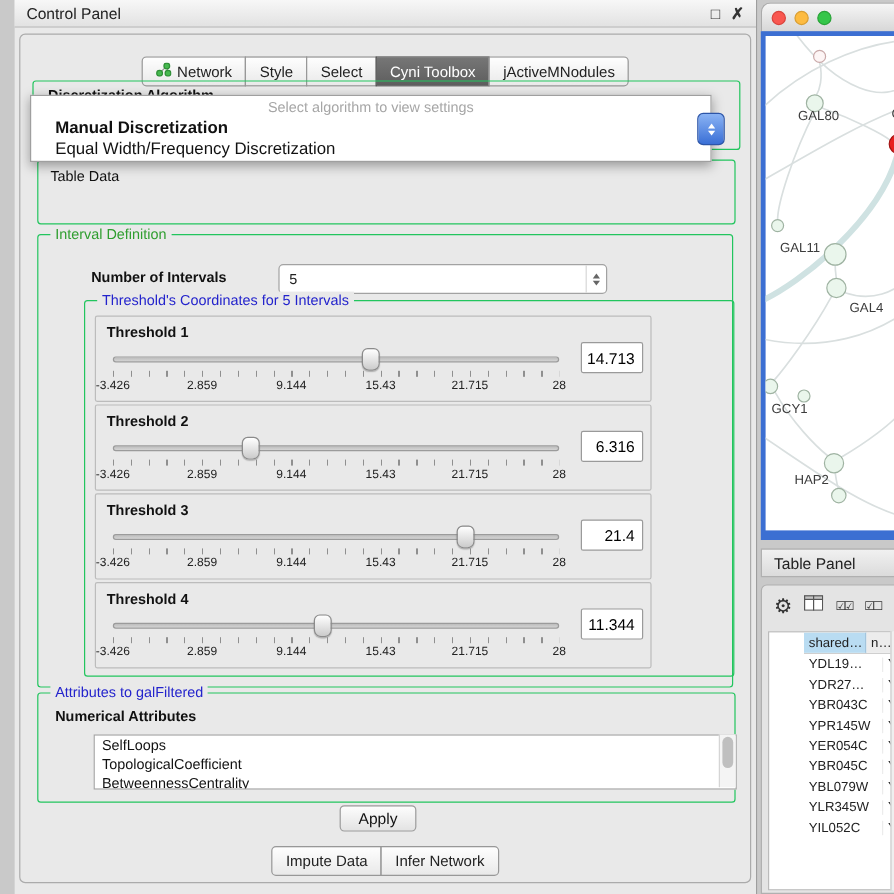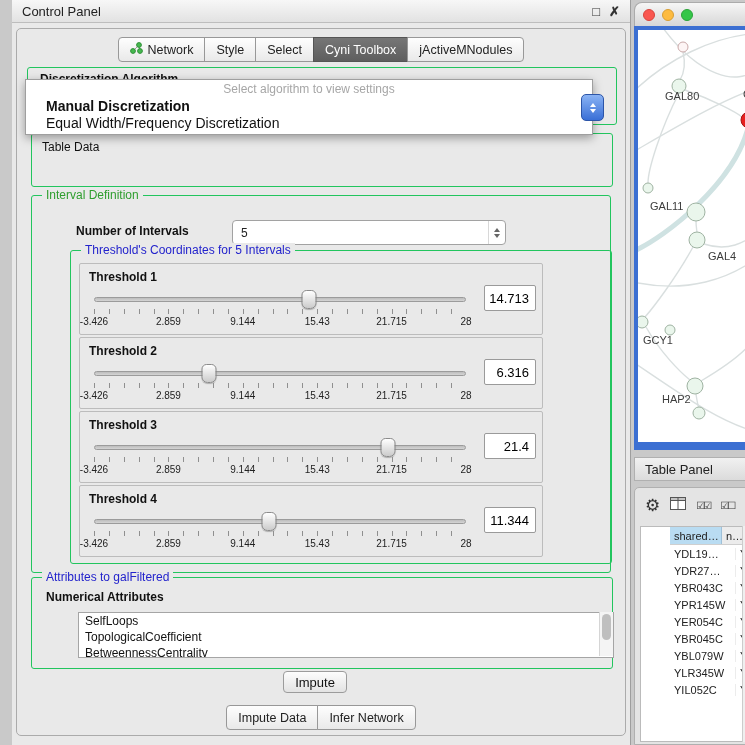--- a/index.html
+++ b/index.html
@@ -8,21 +8,21 @@
 
   
   .control-panel{position:absolute;left:0;top:0;width:618px;height:745px;background:#e9e9e9;border-right:1px solid #9e9e9e;}
   .cp-titlebar{height:22px;background:linear-gradient(#f7f7f7,#e2e2e2);border-bottom:1px solid #bdbdbd;
                display:flex;align-items:center;padding:0 10px;font-size:13px;color:#222;}
   .cp-title{flex:1}
   .tb-icon{margin-left:9px;font-size:13px;color:#333;font-weight:bold;cursor:default}
   .cp-body{position:absolute;left:4px;top:28px;width:608px;height:706px;border:1px solid #ababab;border-radius:5px;background:#e9e9e9;}
 
   .tabbar{position:absolute;left:0;right:0;display:flex;justify-content:center;}
-  .tabbar.top{top:8px}
+  .tabbar.top{top:18px}
   .tabbar.bottom{top:676px}
   .tab{height:23px;padding:0 11px;font-size:12.5px;color:#222;background:linear-gradient(#fefefe,#e9e9e9);
        border:1px solid #989898;margin-left:-1px;display:flex;align-items:center;gap:5px;white-space:nowrap;}
   .tab:first-child{border-radius:4px 0 0 4px;margin-left:0}
   .tab:last-child{border-radius:0 4px 4px 0}
   .tab.selected{background:linear-gradient(#767676,#5e5e5e);color:#fff;border-color:#555;}
 
   .groupbox{position:absolute;border:1px solid #22c55e;border-radius:3px;}
   .legend{position:absolute;top:-8px;left:10px;background:#e9e9e9;padding:0 4px;font-size:12px;}
   .legend.green{color:#2f9e2f}
@@ -255,21 +255,21 @@
         <span class="legend blue">Attributes to galFiltered</span>
         <span class="attrs-heading">Numerical Attributes</span>
         <div class="attr-list">
             <div class="attr-item">SelfLoops</div>
             <div class="attr-item">TopologicalCoefficient</div>
             <div class="attr-item">BetweennessCentrality</div>
           </div>
         <div class="attr-scroll" style="position:absolute;left:567px;top:34px;height:44px;"></div>
       </div>
 
-      <button class="apply-btn">Impute</button>
+      <button class="apply-btn">Apply</button>
 
       <div class="tabbar bottom">
         <div class="tab">
             <span>Impute Data</span>
           </div>
         <div class="tab">
             <span>Infer Network</span>
           </div>
       </div>
 

